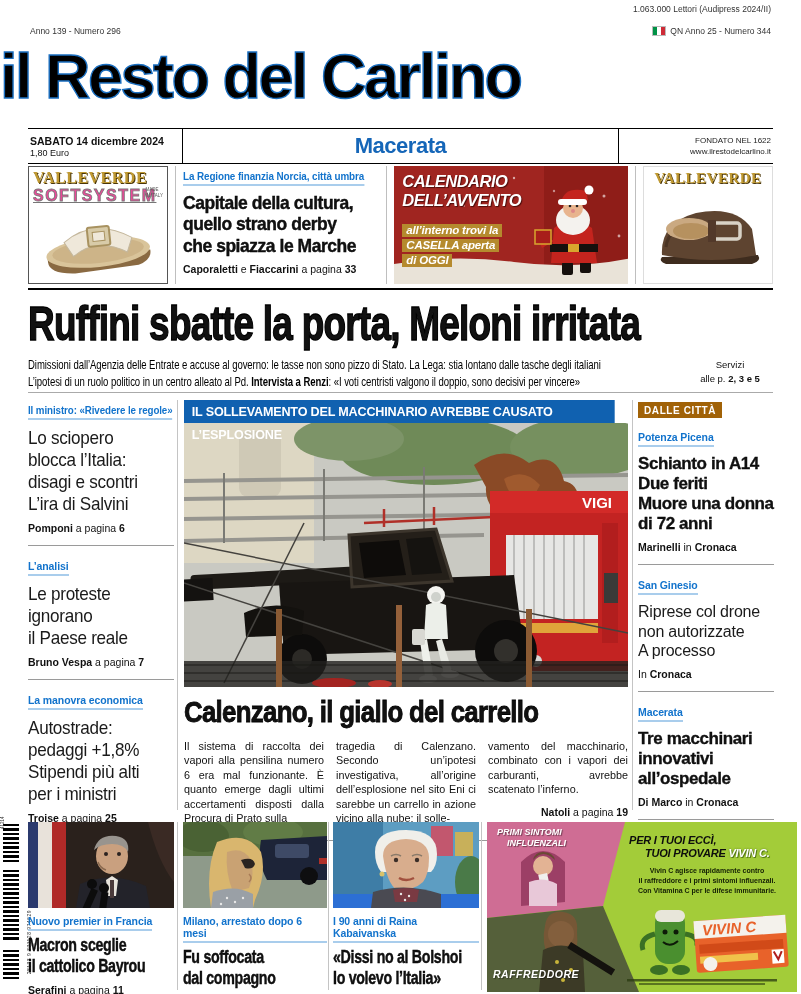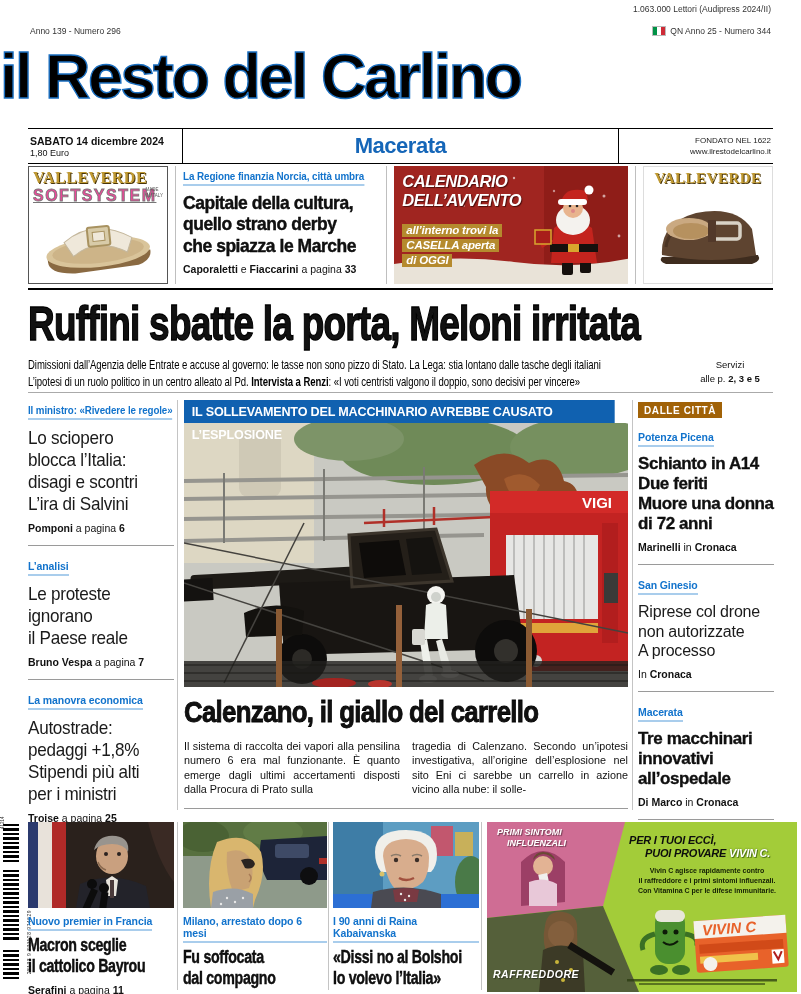--- a/index.html
+++ b/index.html
@@ -351,20 +351,24 @@
       <rect x="92" y="186" width="6" height="78" fill="#8a5a33"></rect>
       <rect x="212" y="182" width="6" height="82" fill="#94603a"></rect>
       <rect x="342" y="186" width="6" height="78" fill="#8a5a33"></rect>
       <ellipse cx="150" cy="260" rx="22" ry="5" fill="#a32420"></ellipse>
       <ellipse cx="196" cy="261" rx="12" ry="4" fill="#b8342c"></ellipse>
     </svg>
     <div class="cs-hl">Calenzano, il giallo del carrello</div>
     <div class="cs-body">
       <div class="cs-col">Il sistema di raccolta dei vapori alla pensilina numero 6 era mal funzionante. È quanto emerge dagli ultimi accertamenti disposti dalla Procura di Prato sulla</div>
       <div class="cs-col">tragedia di Calenzano. Secondo un’ipotesi investigativa, all’origine dell’esplosione nel sito Eni ci sarebbe un carrello in azione vicino alla nube: il solle-</div>
+      <div class="cs-col">
+        <span>vamento del macchinario, combinato con i vapori dei carburanti, avrebbe scatenato l’inferno.</span>
+        <p class="byline cs-by"><span class="b">Natoli</span><span> a pagina </span><span class="b">19</span><span></span><span class="b"></span></p>
+      </div>
     </div>
     <div class="hdiv"></div>
   </div>
 
   <div class="abs col-right">
     <span class="badge">DALLE CITTÀ</span>
     <div style="margin-top:9px;">
       <span class="kicker">Potenza Picena</span>
       <div class="hl-bold-sm hl">Schianto in A14
 Due feriti
@@ -530,21 +534,21 @@
       <rect x="140" y="157" width="150" height="2.5" fill="#2a3a10" opacity=".75"></rect>
       <rect x="152" y="161" width="126" height="2" fill="#2a3a10" opacity=".6"></rect>
     </svg>
     <div class="vivin-txt" style="top:5px;left:10px;font-size:9px;text-align:left;line-height:1.2;">
       <div>PRIMI SINTOMI</div>
         <div style="padding-left:10px;">INFLUENZALI</div>
     </div>
     <div class="vivin-txt" style="bottom:12px;left:6px;font-size:10.5px;letter-spacing:.5px;">RAFFREDDORE</div>
     <div class="vv-h" style="top:12px;left:142px;font-size:11px;">PER I TUOI ECCÌ,</div>
     <div class="vv-h" style="top:25px;left:158px;font-size:11px;">
-      <span>PUOI PROVARE </span><span class="vv-hb">VIVIN C.</span>
+      <span>TUOI PROVARE </span><span class="vv-hb">VIVIN C.</span>
     </div>
     <div class="vv-body" style="top:44px;left:136px;width:168px;">
       <div>Vivin C agisce rapidamente contro</div>
         <div>il raffreddore e i primi sintomi influenzali.</div>
         <div>Con Vitamina C per le difese immunitarie.</div>
     </div>
   </div>
 
 </div>
 

